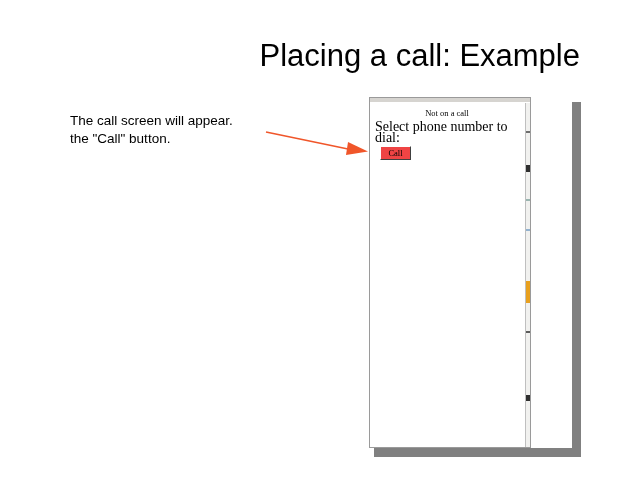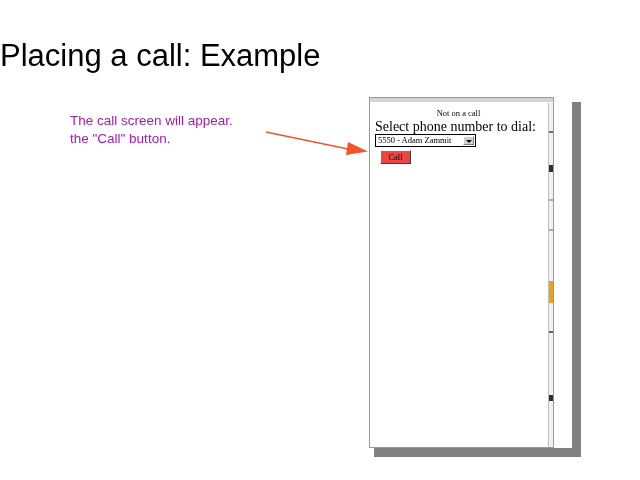--- a/index.html
+++ b/index.html
@@ -23,40 +23,40 @@
     height: 480px;
     background: #ffffff;
   }
 
   
   #slide-title {
     position: absolute;
     left: 0;
     top: 38px;
     width: 580px;
-    text-align: left;
+    text-align: right;
     font-family: "Liberation Sans", sans-serif;
     font-size: 31px;
     font-weight: normal;
     color: #000000;
     letter-spacing: 0px;
     line-height: 36px;
     white-space: nowrap;
   }
 
   
   #body-text {
     position: absolute;
     left: 70px;
     top: 112px;
     width: 200px;
     font-family: "Liberation Sans", sans-serif;
     font-size: 13.5px;
     line-height: 17.5px;
-    color: #a21caf;
+    color: #000000;
   }
   #body-text .line { display: block; white-space: nowrap; }
 
   
   #arrow-annotation {
     position: absolute;
     left: 262px;
     top: 124px;
     width: 110px;
     height: 38px;
@@ -84,21 +84,21 @@
     position: absolute;
     left: 5px;
     top: 351px;
     width: 207px;
     height: 9px;
     background: #808080;
   }
   #panel-frame {
     position: absolute;
     left: 0; top: 0;
-    width: 185px;
+    width: 162px;
     height: 351px;
     background: #ffffff;
     border: 1px solid #9a9a9a;
     box-sizing: border-box;
     overflow: hidden;
   }
   
   #panel-topbar {
     position: absolute;
     left: 0; top: 0;
@@ -254,24 +254,20 @@
         <div class="tick" style="top:228px;background:#5c5c5c;"></div>
         <div class="tick" style="top:292px;background:#2f2f2f;height:6px;"></div>
       </div>
 
       <div id="panel-content">
 
         <div id="call-status">Not on a call</div>
 
         <div id="dial-label">Select phone number to dial:</div>
 
-        <div id="phone-select">
-          <span id="phone-select-value">5550 - Adam Zammit</span>
-          <span id="phone-select-arrow"></span>
-        </div>
 
         <div id="call-button">Call</div>
 
       </div>
     </div>
   </div>
 
 </div>
 
 </body></html>

